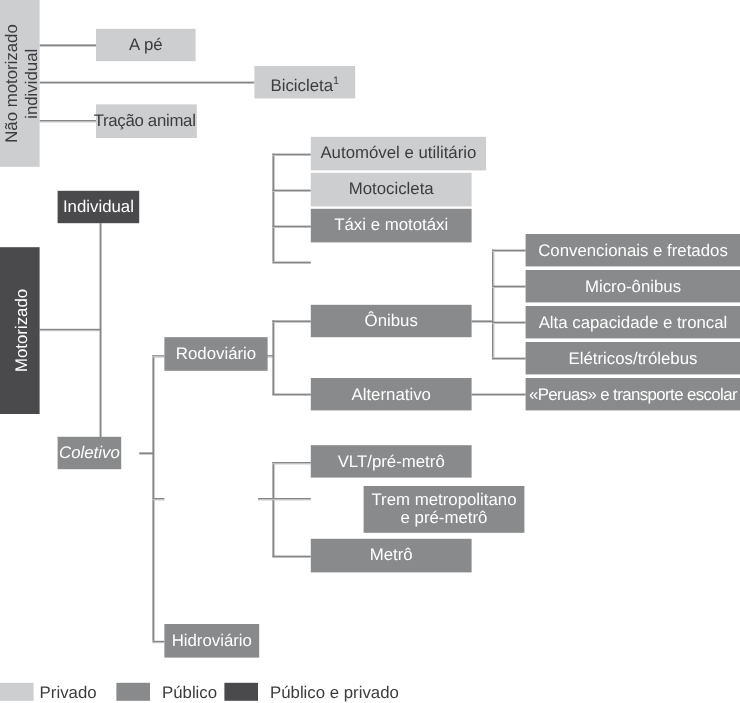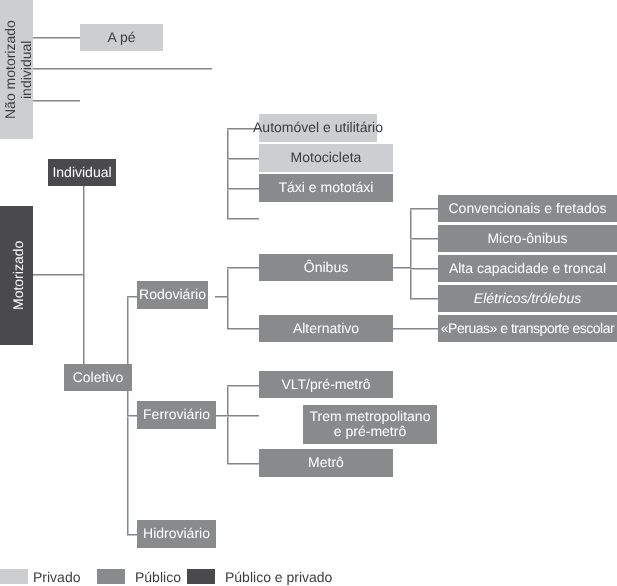--- a/index.html
+++ b/index.html
@@ -75,43 +75,44 @@
   <div class="ln lnv" style="left:227px; top:385px; height:79px;"></div>
   <div class="ln lnh" style="left:227px; top:385px; width:32px;"></div>
   <div class="ln lnh" style="left:227px; top:415px; width:32px;"></div>
   <div class="ln lnh" style="left:227px; top:463px; width:32px;"></div>
 
   <div class="box light vert" style="left:0px; top:0px; width:33px; height:139px;">Não motorizado
 individual</div>
 
   <div class="box light" style="left:80px; top:24px; width:83px; height:27px;">A pé</div>
 
+  <div class="box light" style="left:212px; top:55px; width:84px; height:27px; padding-top:5px; padding-bottom:0;"><span>Bicicleta</span><sup>1</sup></div>
 
+  <div class="box light" style="left:80px; top:87px; width:84px; height:28px; letter-spacing:-0.25px; padding-right:3px;">Tração animal</div>
 
   <div class="box dark vert" style="left:0px; top:206px; width:33px; height:139px;">Motorizado</div>
 
   <div class="box dark" style="left:48px; top:159px; width:68px; height:27px;">Individual</div>
 
-  <div class="box mid" style="left:64px; top:364px; width:68px; height:27px;">Coletivo</div>
+  <div class="box mid" style="left:48px; top:364px; width:53px; height:27px;font-style:italic;">Coletivo</div>
 
-  <div class="box light" style="left:259px; top:114px; width:118px; height:27.5px;">Automóvel e utilitário</div>
+  <div class="box light" style="left:259px; top:114px; width:146px; height:27.5px;">Automóvel e utilitário</div>
   <div class="box light" style="left:259px; top:144px; width:134px; height:27.5px;">Motocicleta</div>
   <div class="box mid" style="left:259px; top:174px; width:134px; height:27.5px;">Táxi e mototáxi</div>
 
-  <div class="box mid" style="left:137px; top:281px; width:71px; height:28px;">Rodoviário</div>
-  <div class="box mid" style="left:137px; top:401px; width:79px; height:28px;">Ferroviário</div>
+  <div class="box mid" style="left:137px; top:281px; width:86px; height:28px;">Rodoviário</div>
   <div class="box mid" style="left:137px; top:520px; width:79px; height:28px;">Hidroviário</div>
 
   <div class="box mid" style="left:259px; top:254px; width:134px; height:27px;">Ônibus</div>
   <div class="box mid" style="left:259px; top:315px; width:134px; height:27px;">Alternativo</div>
 
   <div class="box mid" style="left:438px; top:195px; width:179px; height:27px;">Convencionais e fretados</div>
   <div class="box mid" style="left:438px; top:225px; width:179px; height:27px;">Micro-ônibus</div>
   <div class="box mid" style="left:438px; top:255px; width:179px; height:27px;">Alta capacidade e troncal</div>
-  <div class="box mid" style="left:438px; top:285px; width:179px; height:27px;font-style:italic;">Elétricos/trólebus</div>
+  <div class="box mid" style="left:438px; top:285px; width:179px; height:27px;">Elétricos/trólebus</div>
   <div class="box mid" style="left:438px; top:315px; width:179px; height:27px; letter-spacing:-0.49px;">«Peruas» e transporte escolar</div>
 
   <div class="box mid" style="left:259px; top:371px; width:134px; height:27px;">VLT/pré-metrô</div>
   <div class="box mid" style="left:259px; top:405px; width:134px; height:39px; line-height:15px;margin-left:44px;">Trem metropolitano
 e pré-metrô</div>
   <div class="box mid" style="left:259px; top:449px; width:134px; height:28px;">Metrô</div>
 
   <div class="sw" style="left:0px; top:569px; width:28px; height:15px; background:#ccced0;"></div>
   <div class="legend-label" style="left:33px; top:570px;">Privado</div>
 

